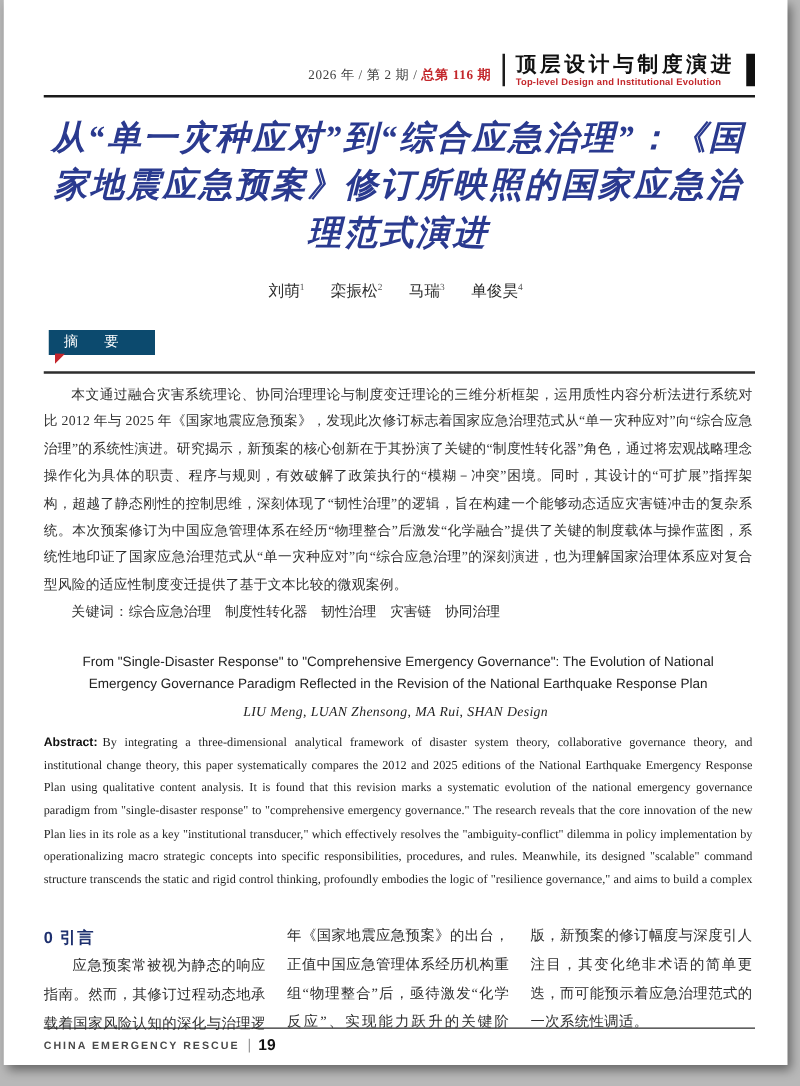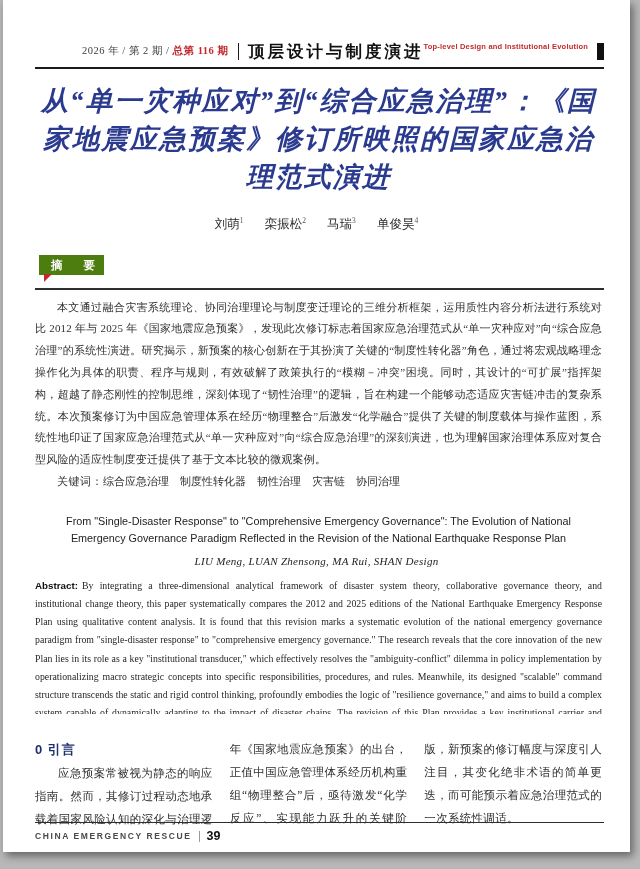--- a/index.html
+++ b/index.html
@@ -19,21 +19,21 @@
   .header {
     display:flex; justify-content:flex-end; align-items:stretch;
     margin:42px 26px 0 32px; gap:9px;
   }
   .issue {
     align-self:flex-end; font-size:10.5px; color:#3d3d3d;
     letter-spacing:.5px; padding-bottom:3px; white-space:nowrap;margin-left:16px;
   }
   .issue-red { color:#c3272b; font-weight:bold; }
   .vdiv { width:1.5px; background:#1c1c1c; margin:1px 0; }
-  .coltitle { display:flex; flex-direction:row; justify-content:center; }
+  .coltitle { display:flex; flex-direction:column; justify-content:center; }
   .coltitle-cn {
     font-size:16.5px; font-weight:bold; color:#111; letter-spacing:3px;
     line-height:19px; white-space:nowrap;
   }
   .coltitle-en {
     font-size:7.5px; color:#c3272b; font-weight:bold; letter-spacing:.2px;
     font-family:"Liberation Sans","DejaVu Sans",sans-serif; white-space:nowrap;
   }
   .hbar { width:7px; background:#101010; margin:1px 0; }
   .header-rule { height:2px; background:#1a1a1a; margin:6px 26px 0 32px; }
@@ -46,23 +46,23 @@
   }
   .authors {
     margin-top:20px; text-align:center; font-size:12.5px; color:#2c2c2c;
   }
   .authors .au { margin:0 9px; white-space:nowrap; }
   .authors sup { font-size:7.5px; color:#555; }
 
   
   .badge-wrap { margin:22px 0 0 36px; }
   .badge {
-    position:relative; display:inline-block; background:#4d7c0f; color:#fff;
-    font-size:11.5px; font-weight:bold; letter-spacing:9px;
-    padding:3px 0 3px 12px; line-height:14px;
+    position:relative; display:inline-block; background:#0c4a6e; color:#fff;
+    font-size:11.5px; font-weight:normal; letter-spacing:9px;
+    padding:3px 20px 3px 12px; line-height:14px;
   }
   .badge::after {
     content:""; position:absolute; left:5px; bottom:-7px; width:0; height:0;
     border:4px solid transparent; border-top:4px solid #c4262d;
     border-left:4px solid #c4262d;
   }
   .abs-rule { height:1.5px; background:#2e2e2e; margin:13px 26px 0 32px; }
   .abs-cn {
     margin:7px 28px 0 32px; font-size:11px; line-height:21.8px;
     color:#303030; text-align:justify; text-indent:2em; letter-spacing:.2px;
@@ -180,16 +180,16 @@
       <p>版，新预案的修订幅度与深度引人注目，其变化绝非术语的简单更迭，而可能预示着应急治理范式的一次系统性调适。</p>
       <p class="p-ind">既有文献对应急预案体系的结构与</p>
     </div>
   </div>
 
   <div class="footer">
     <div class="footer-rule"></div>
     <div class="footer-line">
       <span class="fj">CHINA EMERGENCY RESCUE</span>
       <span class="fdiv"></span>
-      <span class="fpage">39</span>
+      <span class="fpage">19</span>
     </div>
   </div>
 </div>
 
 </body></html>

